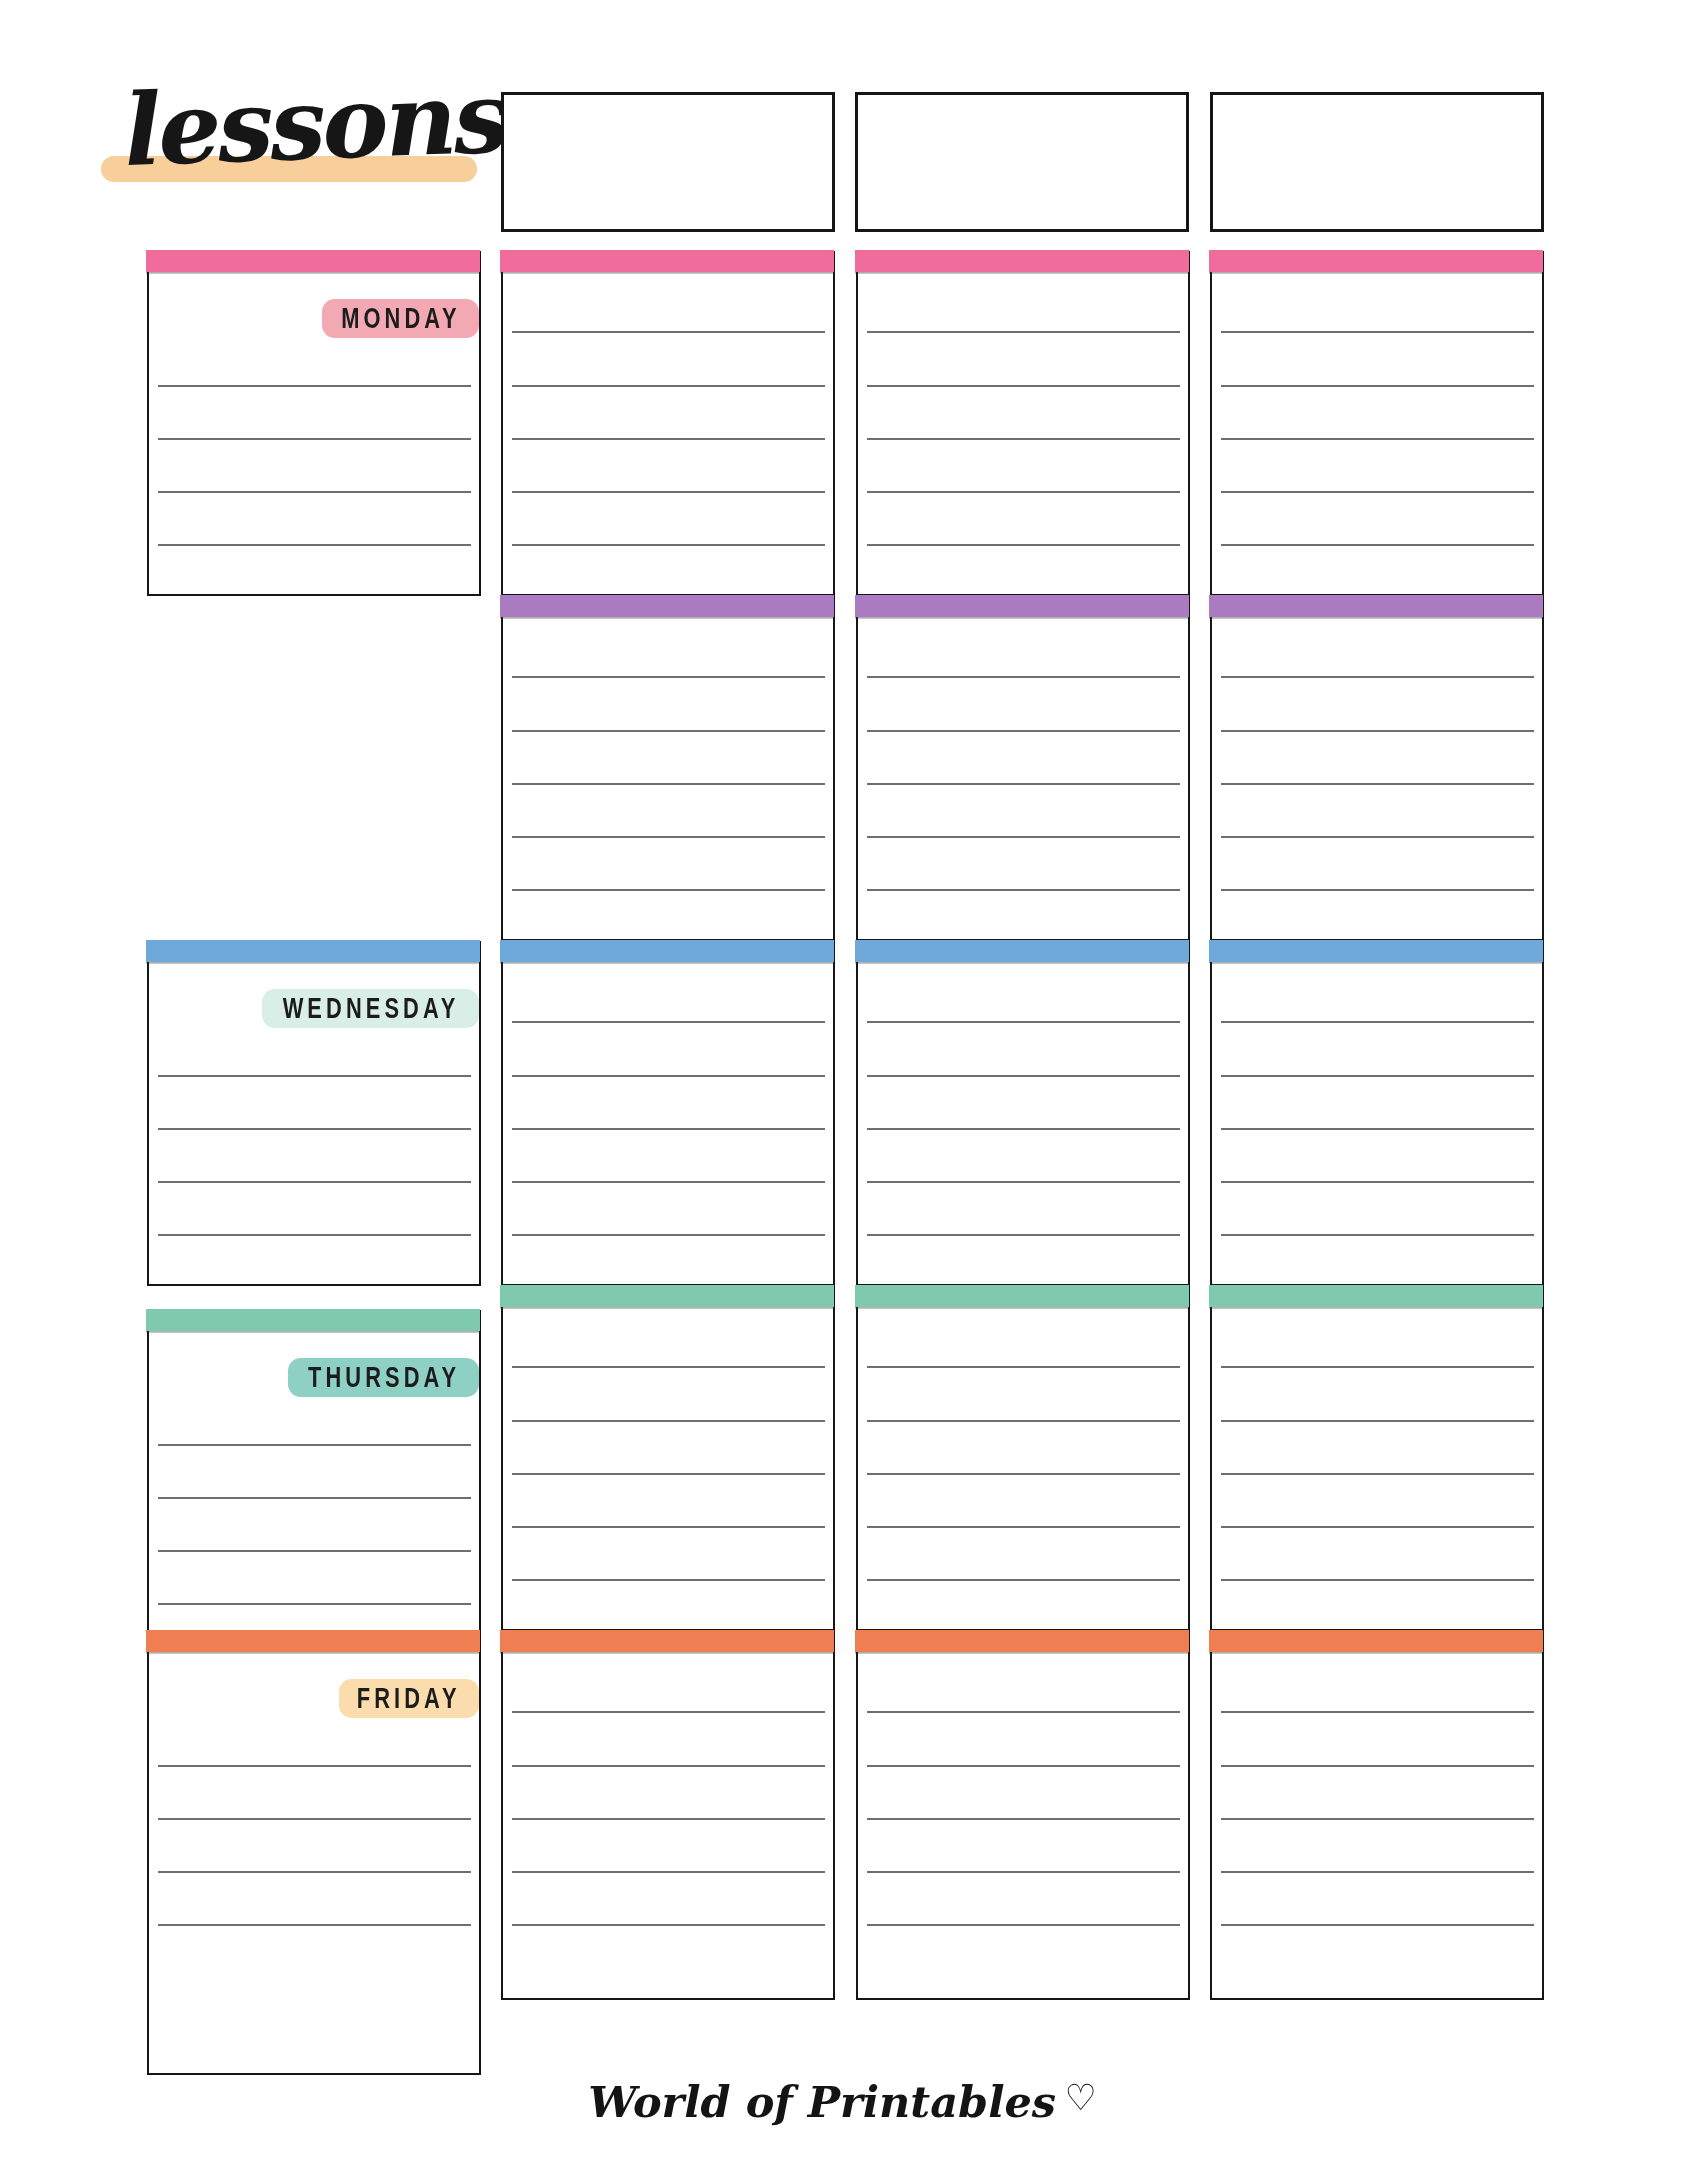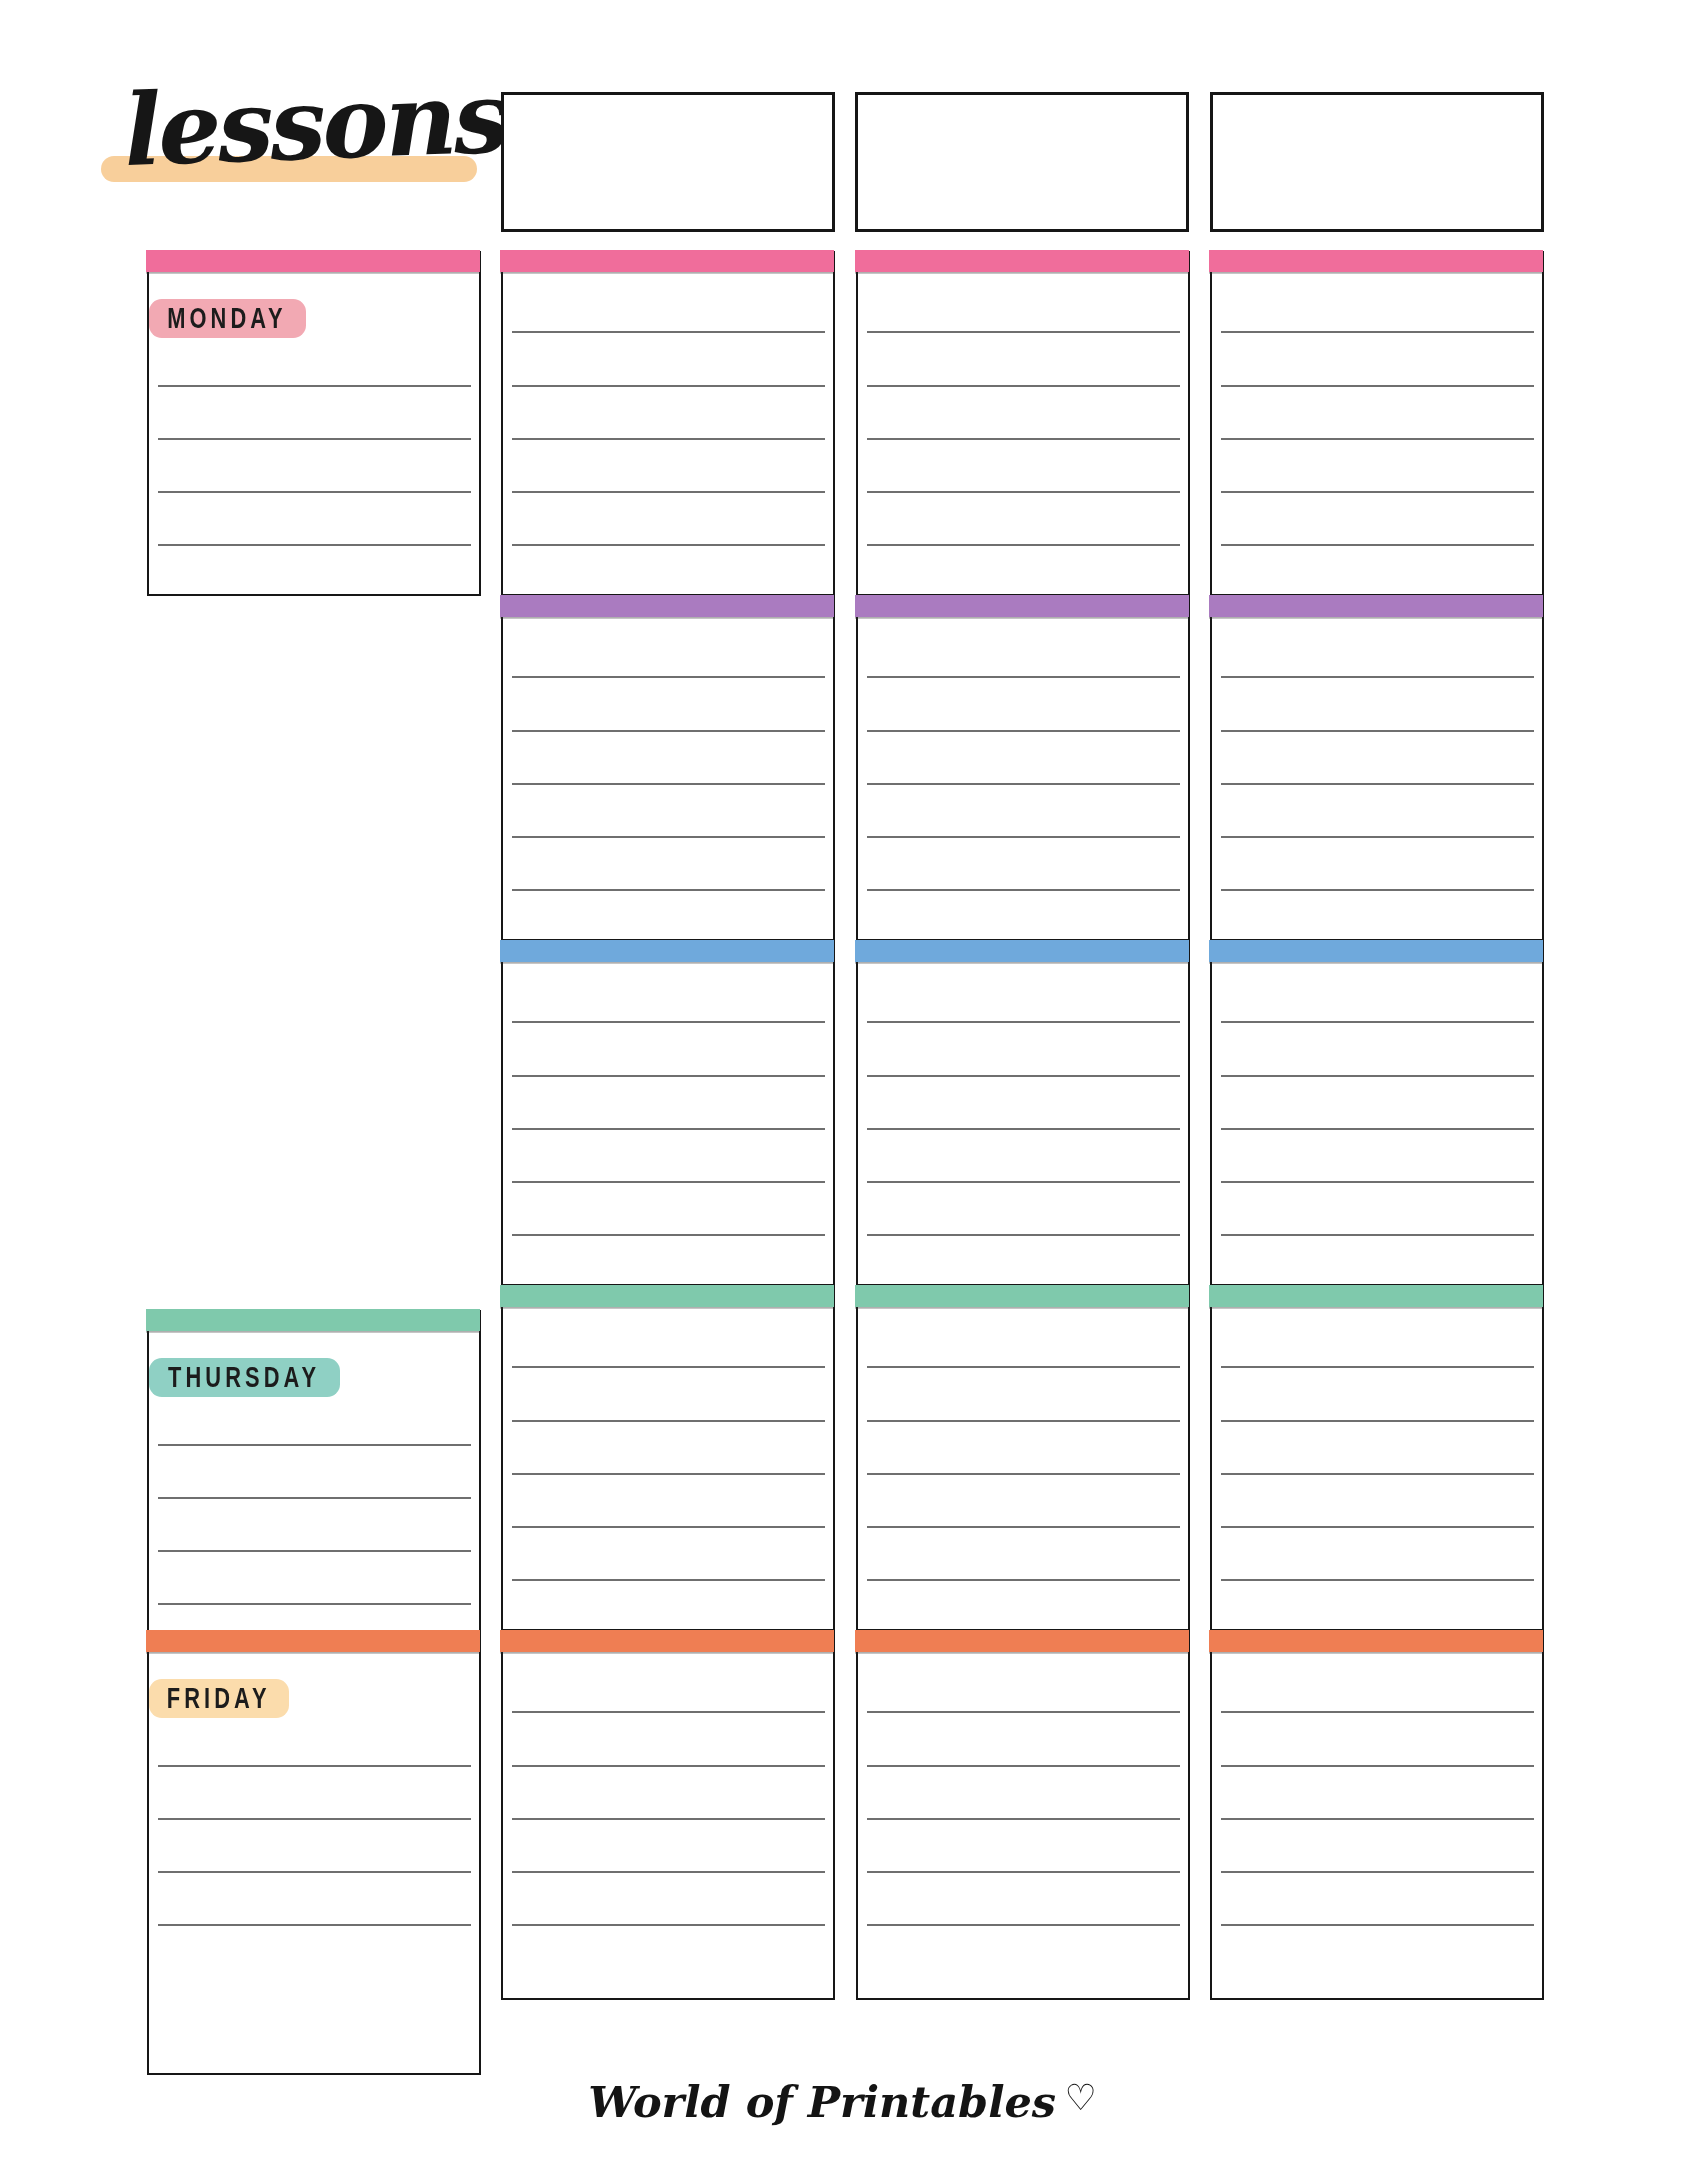--- a/index.html
+++ b/index.html
@@ -27,21 +27,21 @@
   
   #week-grid{position:absolute;left:147px;top:251px;width:1397px;height:1749px;}
   .day-cell{
     position:absolute;box-sizing:border-box;width:334px;
     border:2.6px solid #161616;background:#ffffff;
   }
   .day-color-bar{
     position:absolute;left:-2.6px;top:-2.6px;width:334px;height:22px;
     box-shadow:0 1.7px 0 rgba(45,45,45,0.38);
   }
-  .pill-wrap{position:absolute;left:0;right:0;top:46px;text-align:left;}
+  .pill-wrap{position:absolute;left:0;right:0;top:46px;text-align:right;}
   .day-label-pill{
     display:inline-block;border-radius:12.8px;padding:6px 15.3px;
   }
   .day-label{
     display:inline-block;font-weight:700;font-size:23px;letter-spacing:4.3px;
     color:#1c1c1c;transform:scale(0.95,1.3);white-space:nowrap;
   }
   .ruled-line{
     position:absolute;left:8.5px;right:8.5px;height:1.7px;background:#6f6f6f;
   }
@@ -117,20 +117,28 @@
       <div class="ruled-line" style="top: 291px;"></div>
     </div>
     <div class="day-cell" style="left: 1063px; top: 345px; height: 345px;">
       <div class="day-color-bar" style="background: rgb(170, 123, 192);"></div>
       <div class="ruled-line" style="top: 78px;"></div>
       <div class="ruled-line" style="top: 132px;"></div>
       <div class="ruled-line" style="top: 185px;"></div>
       <div class="ruled-line" style="top: 238px;"></div>
       <div class="ruled-line" style="top: 291px;"></div>
     </div>
+    <div class="day-cell" style="left: 0px; top: 690px; height: 345px;">
+      <div class="day-color-bar" style="background: rgb(111, 169, 220);"></div>
+      <div class="pill-wrap"><div class="day-label-pill" style="background: rgb(217, 238, 230);"><span class="day-label">WEDNESDAY</span></div></div>
+      <div class="ruled-line" style="top: 132px;"></div>
+      <div class="ruled-line" style="top: 185px;"></div>
+      <div class="ruled-line" style="top: 238px;"></div>
+      <div class="ruled-line" style="top: 291px;"></div>
+    </div>
     <div class="day-cell" style="left: 354px; top: 690px; height: 345px;">
       <div class="day-color-bar" style="background: rgb(111, 169, 220);"></div>
       <div class="ruled-line" style="top: 78px;"></div>
       <div class="ruled-line" style="top: 132px;"></div>
       <div class="ruled-line" style="top: 185px;"></div>
       <div class="ruled-line" style="top: 238px;"></div>
       <div class="ruled-line" style="top: 291px;"></div>
     </div>
     <div class="day-cell" style="left: 709px; top: 690px; height: 345px;">
       <div class="day-color-bar" style="background: rgb(111, 169, 220);"></div>

